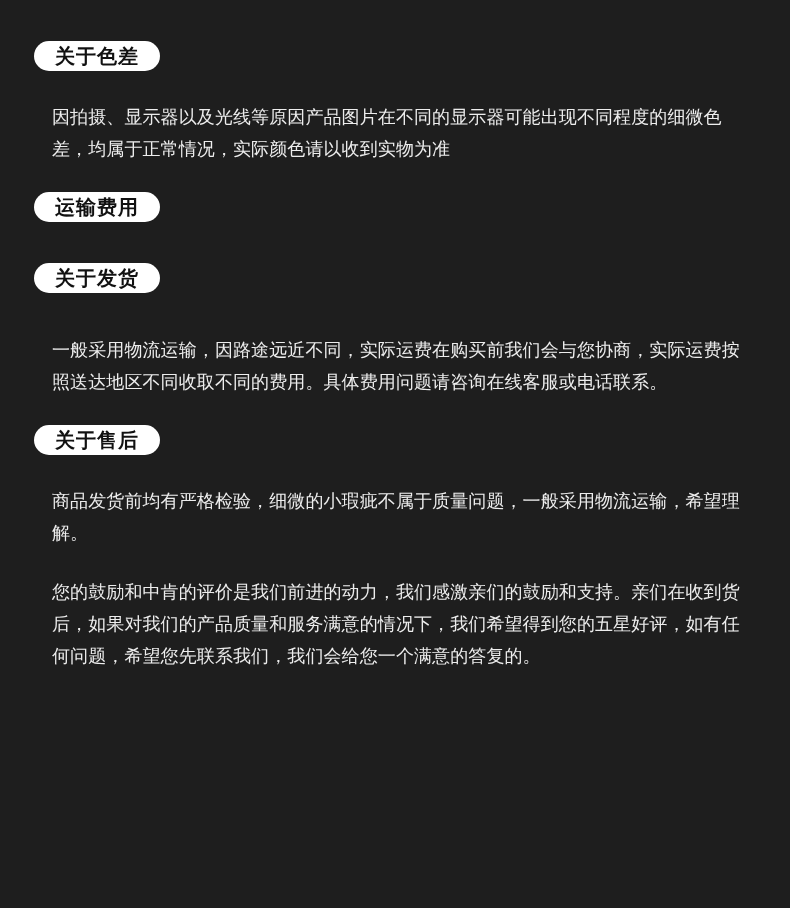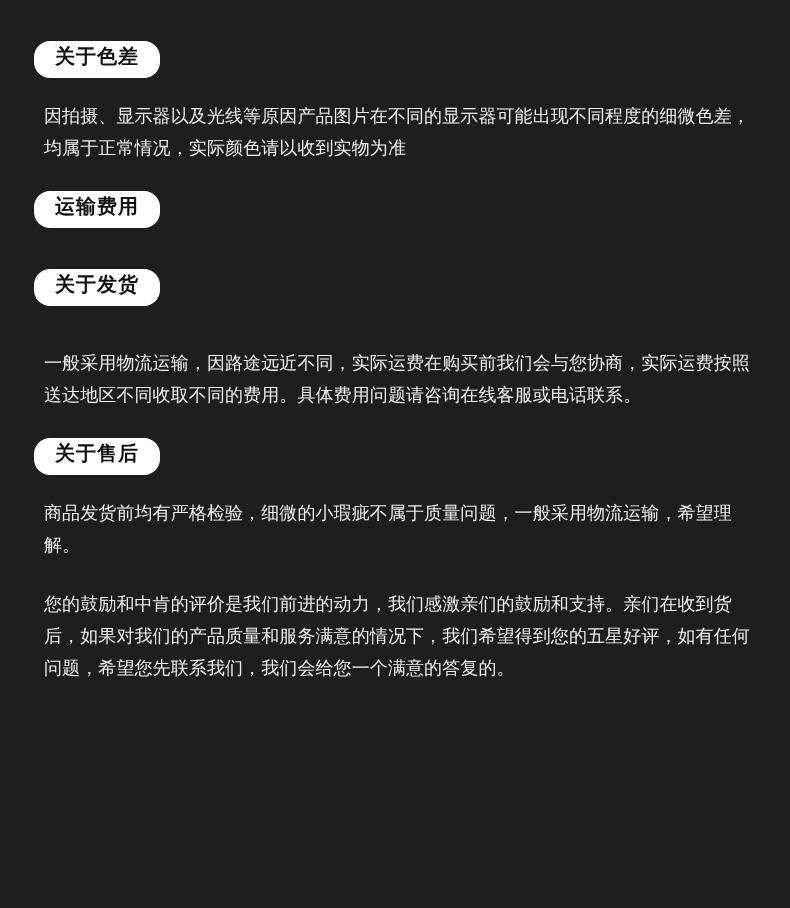--- a/index.html
+++ b/index.html
@@ -20,28 +20,28 @@
   .section {
     margin-bottom: 27px;
   }
   .pill {
     display: inline-block;
     background: #ffffff;
     color: #111111;
     font-size: 20px;
     font-weight: bold;
     line-height: 30px;
-    height: 37px;
+    height: 30px;
     padding: 0 21px;
     border-radius: 16px;
     letter-spacing: 1px;
     margin-bottom: 14px;
   }
   .body-text {
-    margin: 8px;
+    margin: 16px;
     color: #ededed;
     font-size: 18px;
     line-height: 32px;
     letter-spacing: 0.1px;
     padding-left: 2px;
     max-width: 726px;
   }
 </style>
 </head>
 <body>

